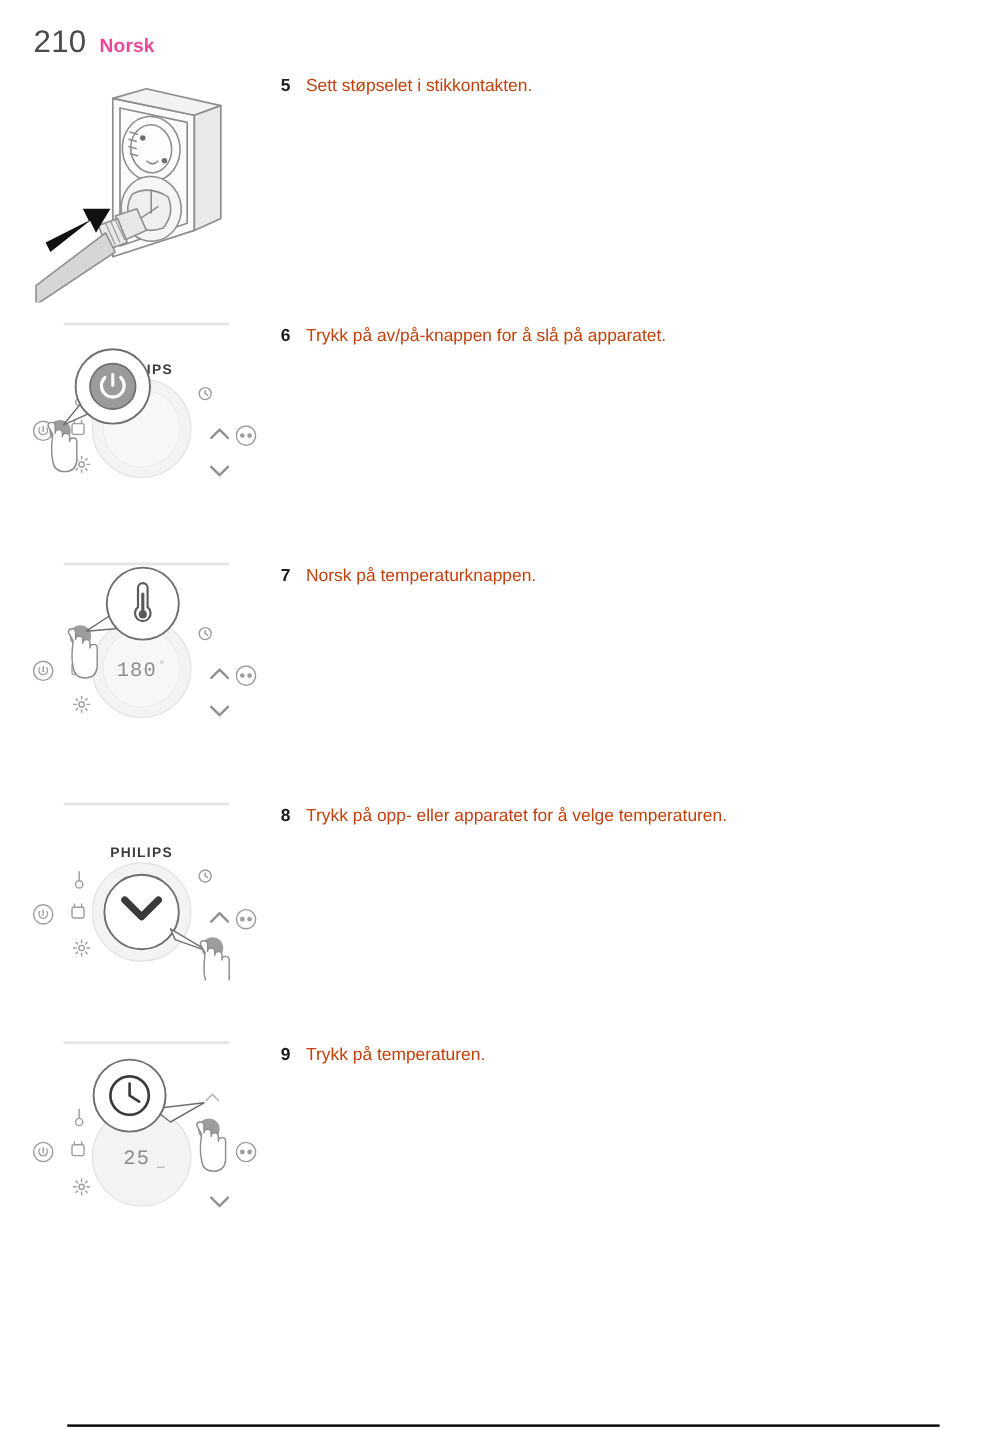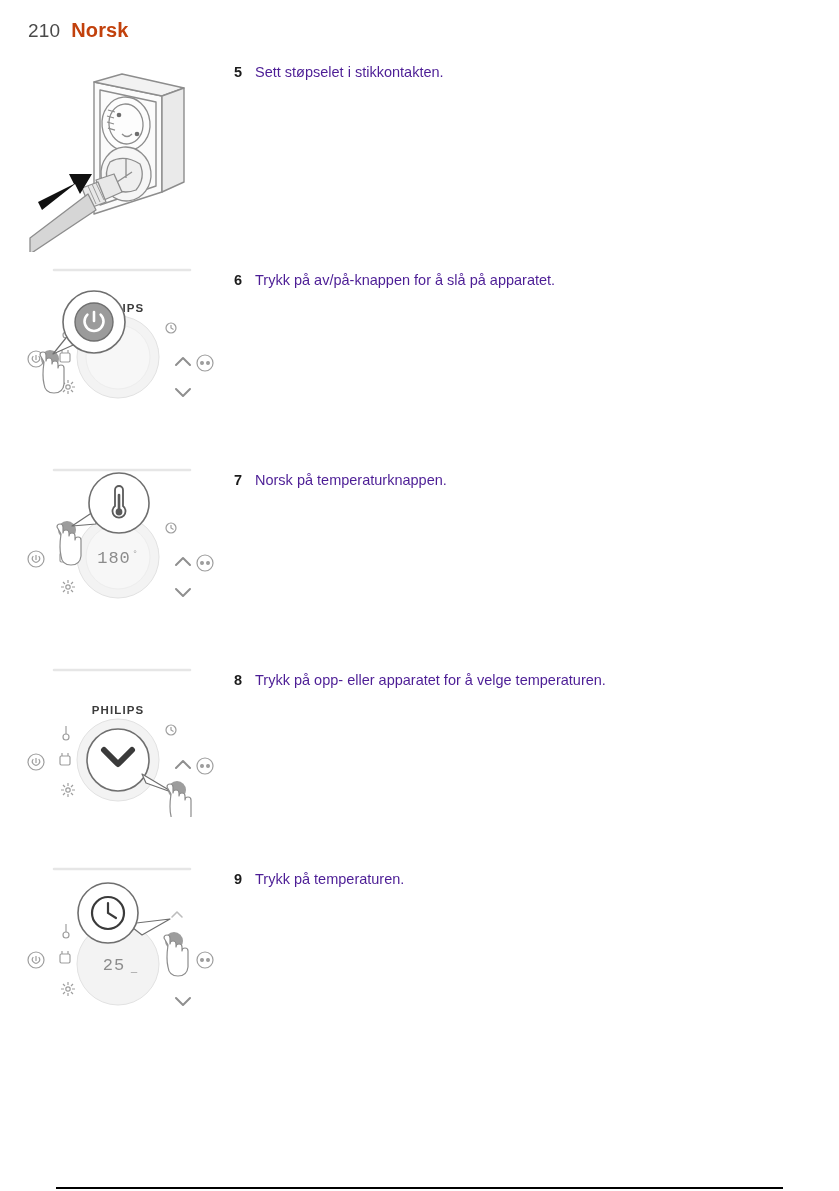--- a/index.html
+++ b/index.html
@@ -19,28 +19,28 @@
   
   .page-header {
     position: absolute;
     left: 28px;
     top: 19px;
     display: flex;
     align-items: baseline;
     gap: 11px;
   }
   .page-number {
-    font-size: 19px;
+    font-size: 26px;
     color: #4a4a4a;
     letter-spacing: .2px;
   }
   .lang-label {
-    font-size: 20px;
+    font-size: 16px;
     font-weight: bold;
-    color: #c2410c;
+    color: #ec4899;
     letter-spacing: .1px;
   }
 
   
   .step-row {
     position: absolute;
     left: 0;
     width: 839px;
   }
   .step-figure {
@@ -57,21 +57,21 @@
     gap: 12px;
     font-size: 14.5px;
     line-height: 1.45;
     color: #2f2f2f;
   }
   .step-num {
     font-weight: bold;
     color: #1b1b1b;
     min-width: 9px;
   }
-  .step-body { color: #4c1d95; }
+  .step-body { color: #c2410c; }
 
   
   .bottom-rule {
     position: absolute;
     left: 56px;
     top: 1187px;
     width: 727px;
     height: 2px;
     background: #000000;
   }

